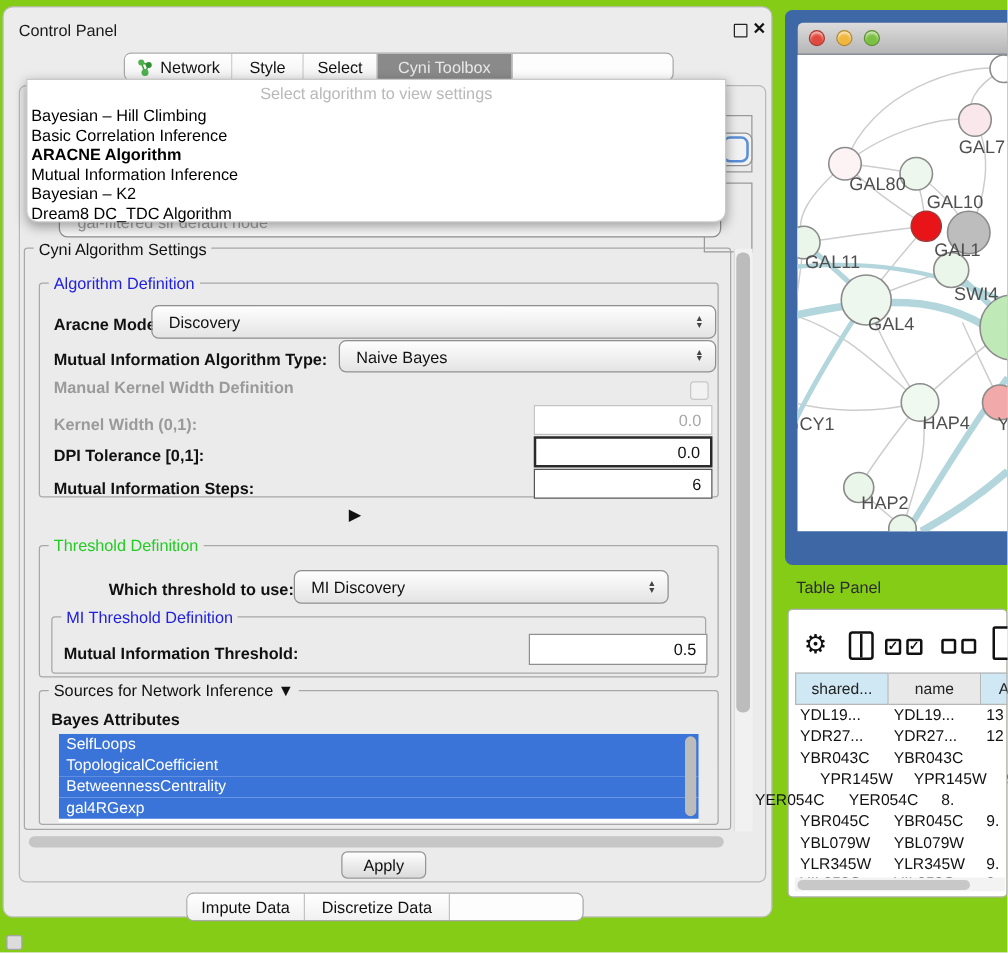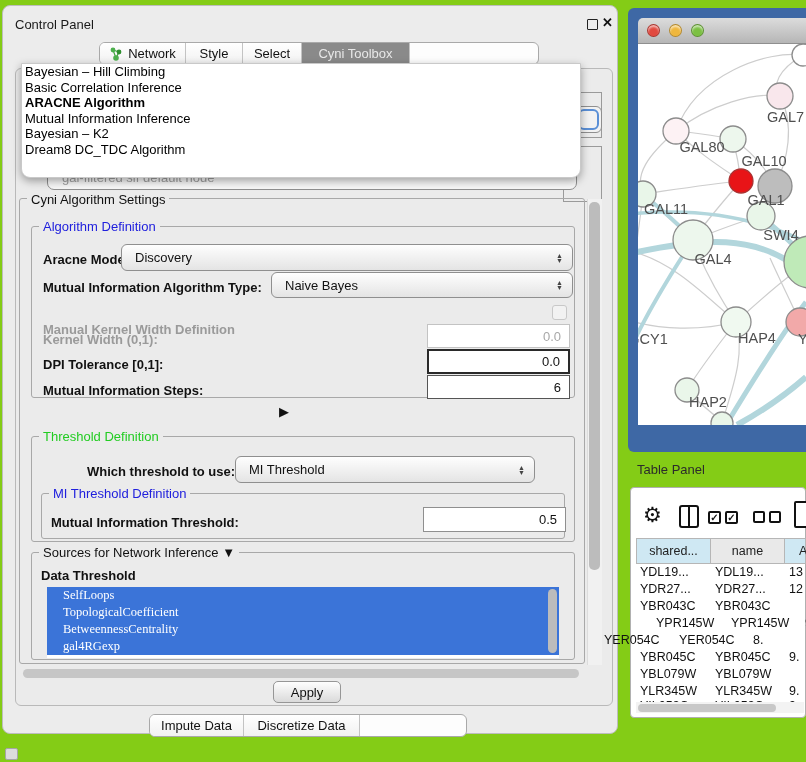--- a/index.html
+++ b/index.html
@@ -46,21 +46,21 @@
            background:linear-gradient(#fefefe,#e4e4e4); display:flex; align-items:center; }
   .combo .val { font-size:13px; color:#111; padding-left:13px; flex:1; }
   .combo .arrows { display:flex; flex-direction:column; align-items:center; margin-right:9px;
                    font-size:7px; line-height:5px; color:#444; }
 
   .field { position:absolute; background:#fff; font-size:13px; color:#111;
            display:flex; align-items:center; justify-content:flex-end; padding-right:8px; }
   .checkbox { position:absolute; border-radius:3px; background:#f2f2f2; }
 
   .list { left:44px; top:581px; width:512px; height:71px; background:#fff; overflow:hidden; }
-  .list .item { height:17px; line-height:17px; font-size:12.5px; color:#fff; padding-left:16px;font-family:Liberation Serif, serif; }
+  .list .item { height:17px; line-height:17px; font-size:12.5px; color:#fff; padding-left:6px; }
   .sb-v { border-radius:5px; background:#bcbcbc; }
   .sb-track { background:#f1f1f1; border-left:1px solid #dcdcdc; }
   .sb-h { border-radius:4.5px; background:#c6c6c6; }
 
   .apply-btn { left:270px; top:675px; width:68px; height:22px; border:1px solid #969696; border-radius:5px;
                background:linear-gradient(#fefefe,#dadada); font-size:13px; color:#111;
                display:flex; align-items:center; justify-content:center; }
 
   
   .popup { left:18px; top:57px; width:560px; height:115px; background:#fff;
@@ -167,54 +167,54 @@
 
     <div class="lbl" style="left:40px;top:274px">Mutual Information Algorithm Type:</div>
     <div class="combo" style="left:268px;top:266px;width:302px;height:26px">
       <span class="val">Naive Bayes</span>
       <span class="arrows">
           <span>▲</span>
           <span>▼</span>
         </span>
     </div>
 
-    <div class="lbl gray" style="left:40px;top:316px">Manual Kernel Width Definition</div>
+    <div class="lbl gray" style="left:40px;top:296px">Manual Kernel Width Definition</div>
     <div class="checkbox" style="left:549px;top:299px;width:15px;height:15px;border:1px solid #c8c8c8"></div>
 
     <div class="lbl gray" style="left:40px;top:326px">Kernel Width (0,1):</div>
     <div class="field" style="left:424px;top:318px;width:143px;height:24px;border:1px solid #c3c3c3;color:#a8a8a8">0.0</div>
 
     <div class="lbl" style="left:40px;top:351px">DPI Tolerance [0,1]:</div>
     <div class="field" style="left:424px;top:343px;width:143px;height:25px;border:2px solid #2a2a2a">0.0</div>
 
     <div class="lbl" style="left:40px;top:377px">Mutual Information Steps:</div>
     <div class="field" style="left:424px;top:369px;width:143px;height:24px;border:1px solid #555">6</div>
 
     <div class="lbl plain" style="left:276px;top:398px;font-weight:normal;font-size:13px">▶</div>
 
     <div class="abs groupbox" style="left:28px;top:430px;width:544px;height:106px"></div>
     <div class="group-title gt-green abs" style="left:36px;top:423px">Threshold Definition</div>
 
     <div class="lbl" style="left:84px;top:458px">Which threshold to use:</div>
     <div class="combo" style="left:232px;top:450px;width:300px;height:27px">
-      <span class="val">MI Threshold</span>
+      <span class="val">MI Discovery</span>
       <span class="arrows">
           <span>▲</span>
           <span>▼</span>
         </span>
     </div>
 
     <div class="abs groupbox" style="left:38px;top:487px;width:524px;height:46px"></div>
     <div class="group-title gt-blue abs" style="left:46px;top:480px">MI Threshold Definition</div>
     <div class="lbl" style="left:48px;top:509px">Mutual Information Threshold:</div>
     <div class="field" style="left:420px;top:501px;width:143px;height:25px;border:1px solid #8f8f8f">0.5</div>
 
     <div class="abs groupbox" style="left:28px;top:546px;width:544px;height:108px"></div>
     <div class="group-title gt-black abs" style="left:36px;top:539px">Sources for Network Inference ▼</div>
-    <div class="lbl" style="left:38px;top:562px">Data Threshold</div>
+    <div class="lbl" style="left:38px;top:562px">Bayes Attributes</div>
 
     <div class="abs list">
       <div class="item" style="background:#3b74d8">SelfLoops</div>
       <div class="item" style="background:#3b74d8">TopologicalCoefficient</div>
       <div class="item" style="background:#3b74d8">BetweennessCentrality</div>
       <div class="item" style="background:#3b74d8">gal4RGexp</div>
     </div>
     <div class="abs sb-v" style="left:545px;top:583px;width:9px;height:64px"></div>
 
     <div class="abs sb-h" style="left:20px;top:663px;width:556px;height:9px"></div>
@@ -229,20 +229,21 @@
         </div>
       <div class="tab" style="width:116px">
           <span>Discretize Data</span>
         </div>
       <div class="tab selected" style="width:106px">
           <span>Infer Network</span>
         </div>
     </div>
 
     <div class="abs popup">
+      <div class="prompt">Select algorithm to view settings</div>
       <div class="pitem">Bayesian – Hill Climbing</div>
       <div class="pitem">Basic Correlation Inference</div>
       <div class="pitem hl">ARACNE Algorithm</div>
       <div class="pitem">Mutual Information Inference</div>
       <div class="pitem">Bayesian – K2</div>
       <div class="pitem">Dream8 DC_TDC Algorithm</div>
     </div>
   </div>
 
   <div class="abs corner-icon"></div>

